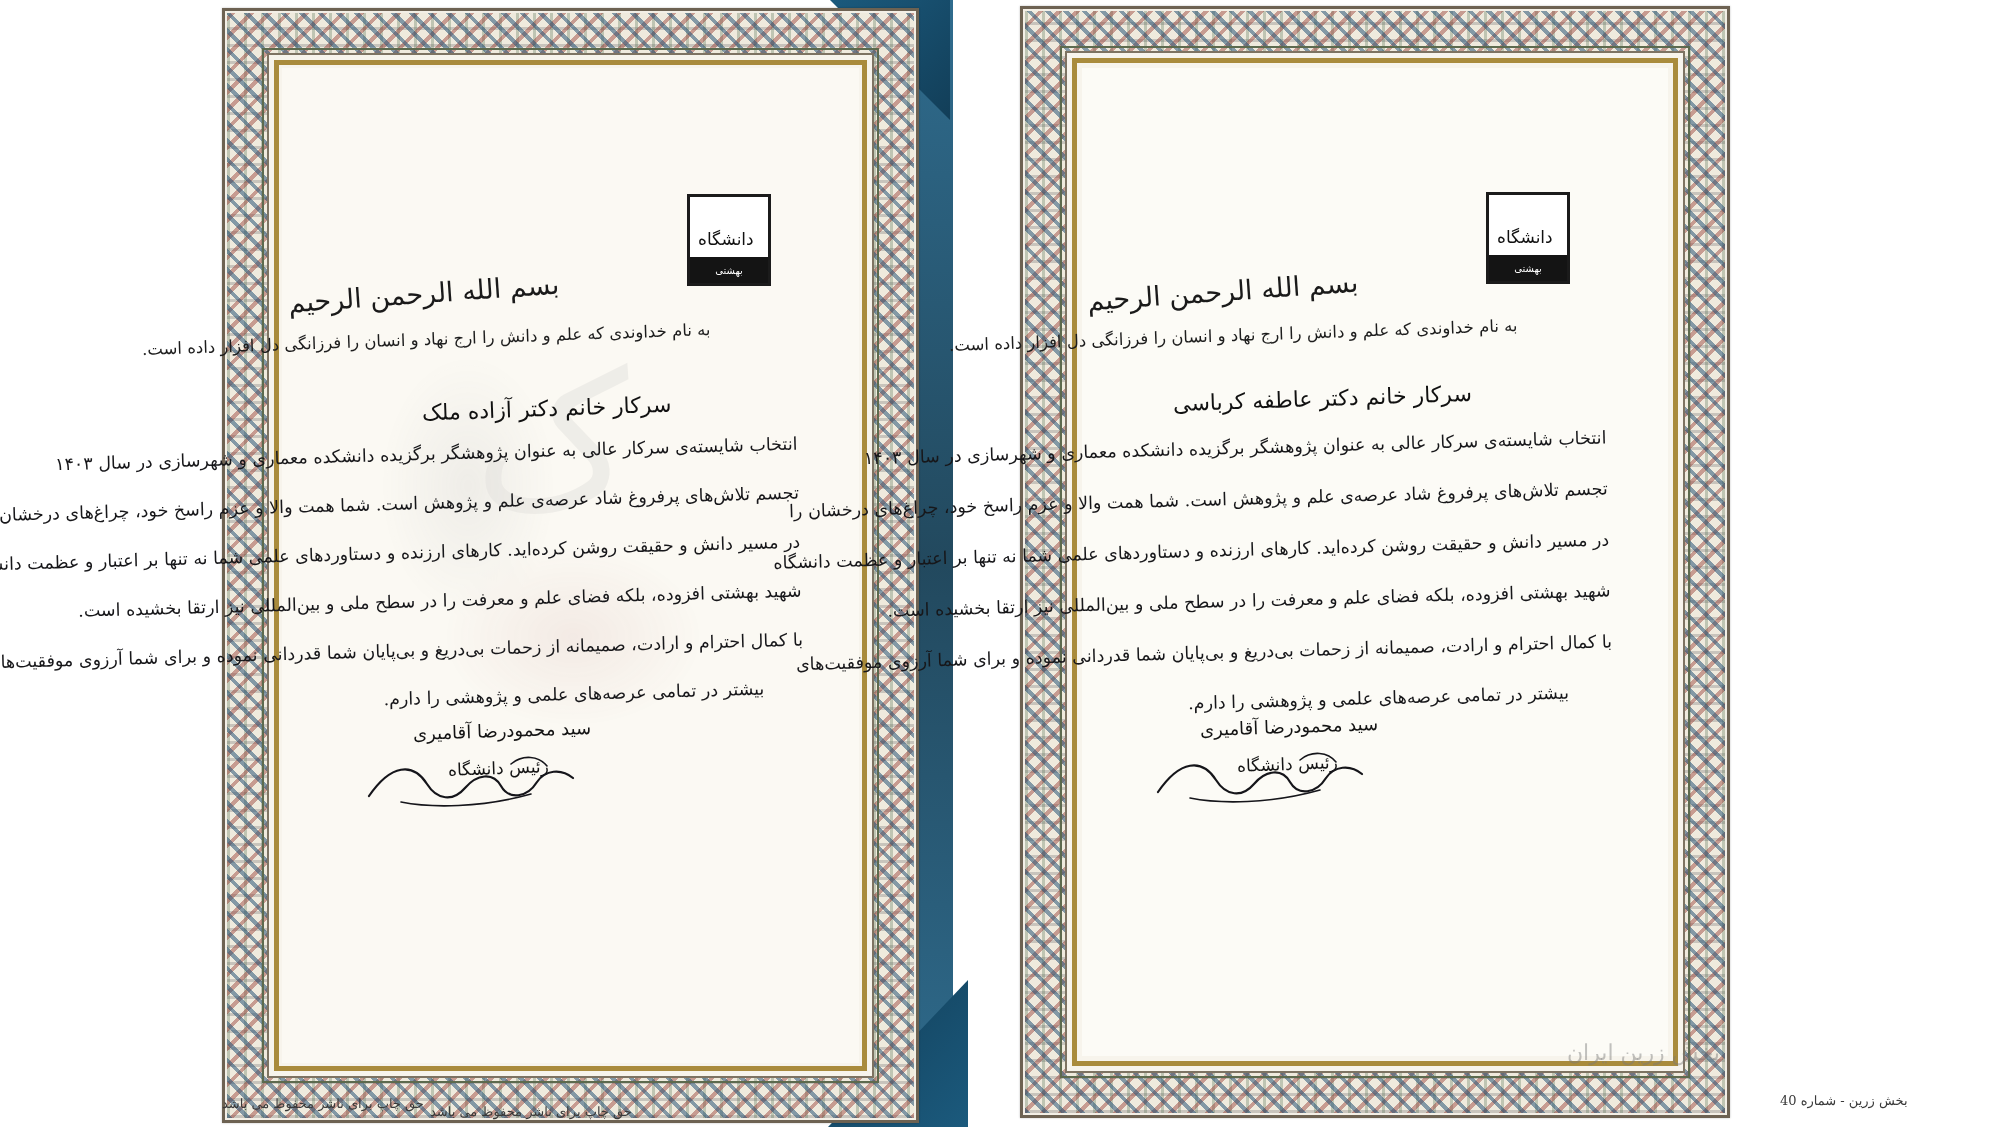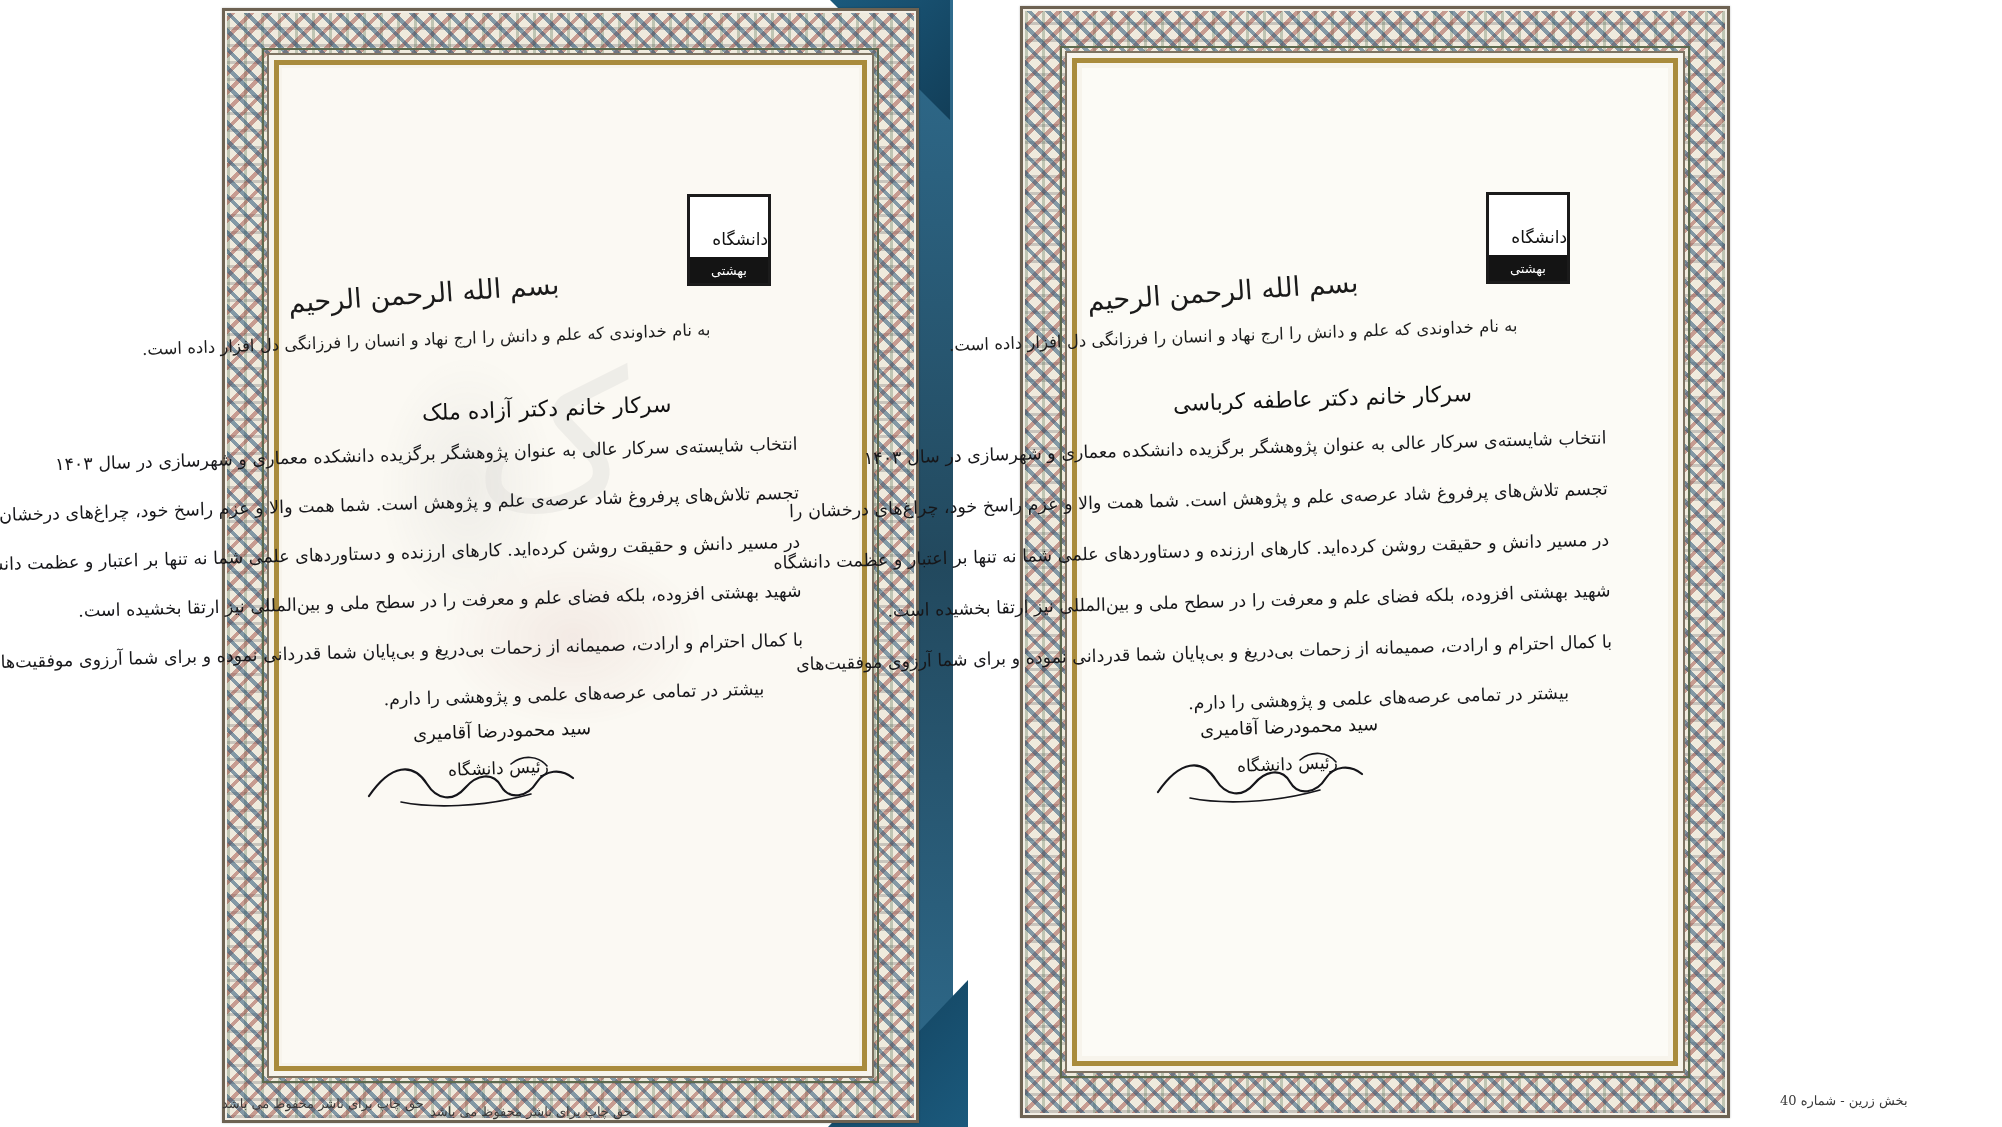--- a/index.html
+++ b/index.html
@@ -122,41 +122,41 @@
     width: 78px; height: 86px;
     border: 3px solid #1b1b1b;
     background: #ffffff;
     display: flex;
     align-items: center;
     justify-content: center;
     overflow: hidden;
   }
   .logo .logo-inner {
     width: 100%; height: 100%;
-    display: flex; align-items: center; justify-content: flex-start;
+    display: flex; align-items: center; justify-content: flex-end;
     background:
       linear-gradient(0deg, #111 0 10%, transparent 10% 100%);
     position: relative;
     padding-left: 8px;
   }
   .logo-text {
     font-size: 17px;
     line-height: 1.15;
     color: #111;
     text-align: center;
     font-family: "DejaVu Sans", sans-serif;
     letter-spacing: -1px;
   }
   .logo-bottom {
     position: absolute;
     left: 0; right: 0; bottom: 0;
     height: 26px;
     background: #141414;
     color: #fff;
-    font-size: 13px;
+    font-size: 10px;
     display: flex;
     align-items: center;
     justify-content: center;
   }
   .cert-left  .logo { right: 88px; top: 126px; }
   .cert-right .logo { right: 98px; top: 124px; }
 
   
   .basmala {
     position: absolute;
@@ -362,18 +362,19 @@
         <svg viewBox="0 0 230 70" xmlns="http://www.w3.org/2000/svg">
           <path d="M8 52 C 30 20, 52 18, 66 40 C 76 56, 92 58, 104 44 C 116 30, 132 28, 140 42
                    C 148 56, 166 54, 176 38 C 184 26, 200 24, 212 34" fill="none" stroke="#15151a" stroke-width="2.2" stroke-linecap="round"></path>
           <path d="M40 58 C 70 64, 120 64, 170 50" fill="none" stroke="#15151a" stroke-width="1.6" stroke-linecap="round"></path>
           <path d="M150 20 C 162 10, 178 12, 186 22" fill="none" stroke="#15151a" stroke-width="1.6" stroke-linecap="round"></path>
         </svg>
       </div>
     </div>
   </div>
 
+  <div class="watermark-bar">بخش زرین ایران</div>
 
   <div class="footnote left-a">حق چاپ برای ناشر محفوظ می باشد</div>
   <div class="footnote left-b">حق چاپ برای ناشر محفوظ می باشد</div>
   <div class="footnote right-a">بخش زرین - شماره 40</div>
 
 </div>
 
 </body></html>

